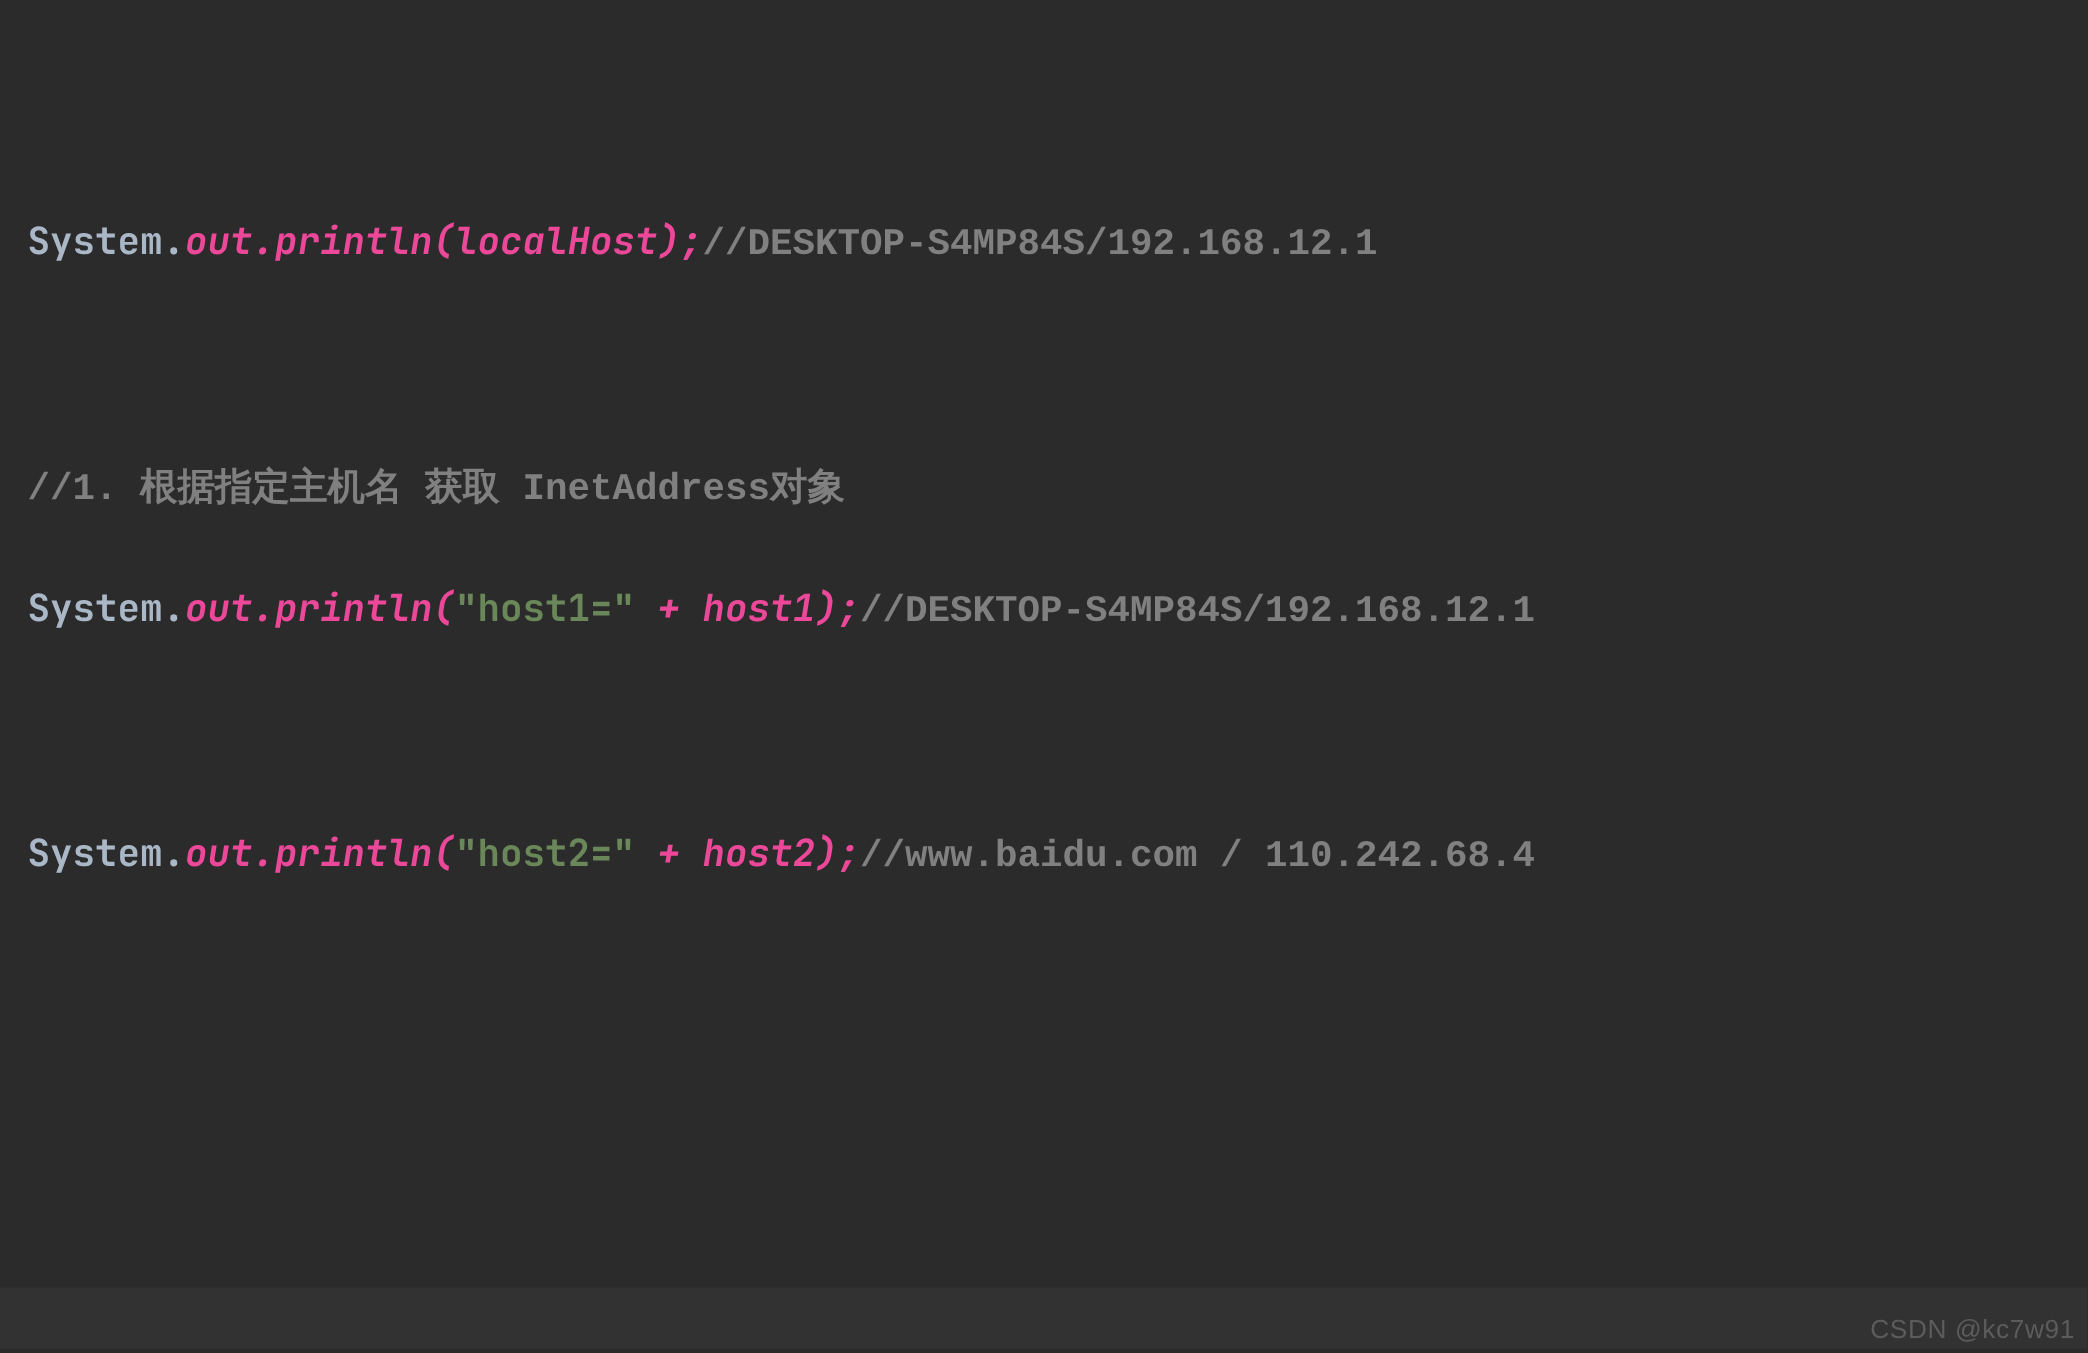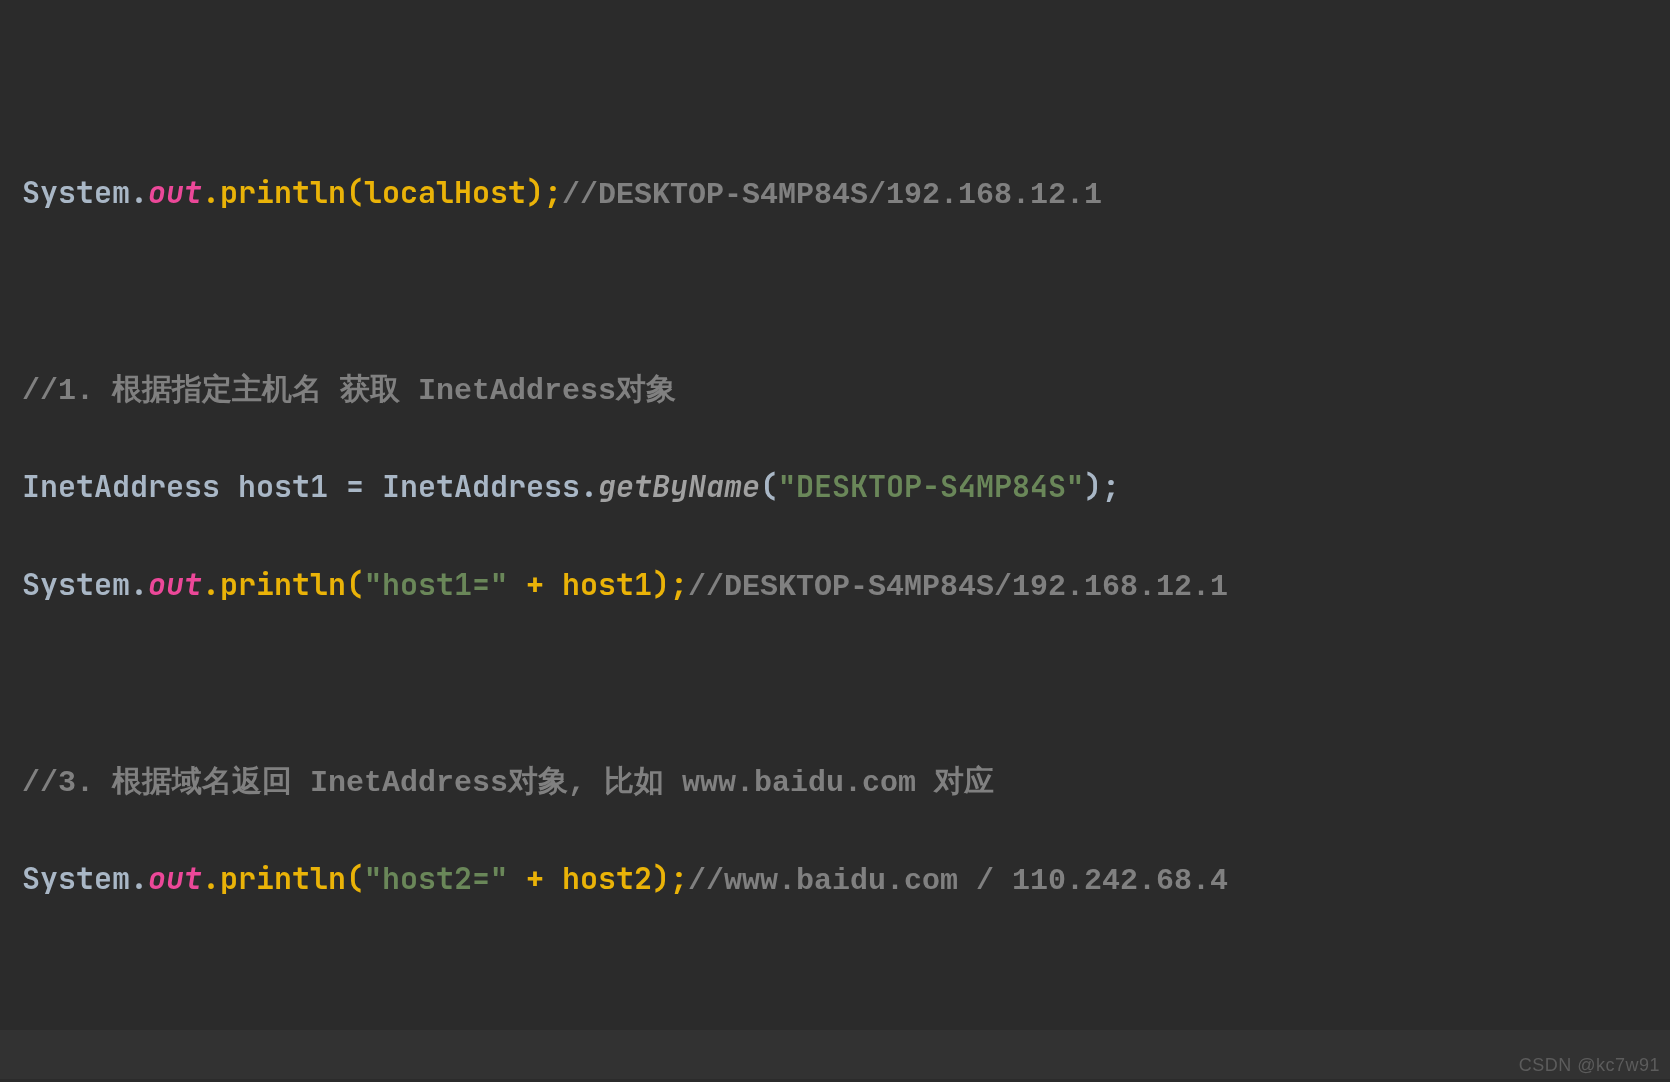--- a/index.html
+++ b/index.html
@@ -15,43 +15,41 @@
   }
   .editor-inner{position:relative;top:-28px;}
   .hl-line{
     position:absolute;left:0;right:0;height:49px;
     background:#323232;z-index:0;
   }
   .code-line{position:relative;z-index:1;display:block;height:49px;}
   .tok-type{color:#a9b7c6;}
   .tok-field{color:#ec4899;font-style:italic;}
   .tok-static{color:#a1a1a1;font-style:italic;}
-  .tok-call{color:#eab308;}
+  .tok-call{color:#ec4899;font-style:italic;}
   .tok-str{color:#6a8759;}
   .tok-cmt{color:#808080;font-family:Liberation Mono, monospace;}
   .tok-punc{color:#a9b7c6;}
   .watermark{
     position:absolute;right:10px;bottom:6px;
-    font-family:sans-serif;font-size:18px;color:#5c5c5c;
+    font-family:sans-serif;font-size:21px;color:#5c5c5c;
     letter-spacing:.5px;z-index:5;
   }
 </style>
 </head>
 <body>
 
 <div class="editor">
   <div class="hl-line" style="top:1030px;"></div>
   <div class="editor-inner">
 <span class="code-line"><span class="tok-type">System.</span><span class="tok-field">out</span><span class="tok-call">.println(localHost);</span><span class="tok-cmt">//DESKTOP-S4MP84S/192.168.12.1</span></span>
 <span class="code-line"></span>
 <span class="code-line"><span class="tok-cmt">//1. 根据指定主机名 获取 InetAddress对象</span></span>
-<span class="code-line"><span class="tok-type">InetAddress host1 = InetAddress.</span><span class="tok-static">getByName</span><span class="tok-punc">(</span><span class="tok-str">"DESKTOP-S4MP84S"</span><span class="tok-punc">);</span></span>
 <span class="code-line"><span class="tok-type">System.</span><span class="tok-field">out</span><span class="tok-call">.println(</span><span class="tok-str">"host1="</span><span class="tok-call"> + host1);</span><span class="tok-cmt">//DESKTOP-S4MP84S/192.168.12.1</span></span>
 <span class="code-line"></span>
-<span class="code-line"><span class="tok-cmt">//3. 根据域名返回 InetAddress对象, 比如 www.baidu.com 对应</span></span>
 <span class="code-line"><span class="tok-type">System.</span><span class="tok-field">out</span><span class="tok-call">.println(</span><span class="tok-str">"host2="</span><span class="tok-call"> + host2);</span><span class="tok-cmt">//www.baidu.com / 110.242.68.4</span></span>
 
 
 
 
 
 
 
 
   </div>

